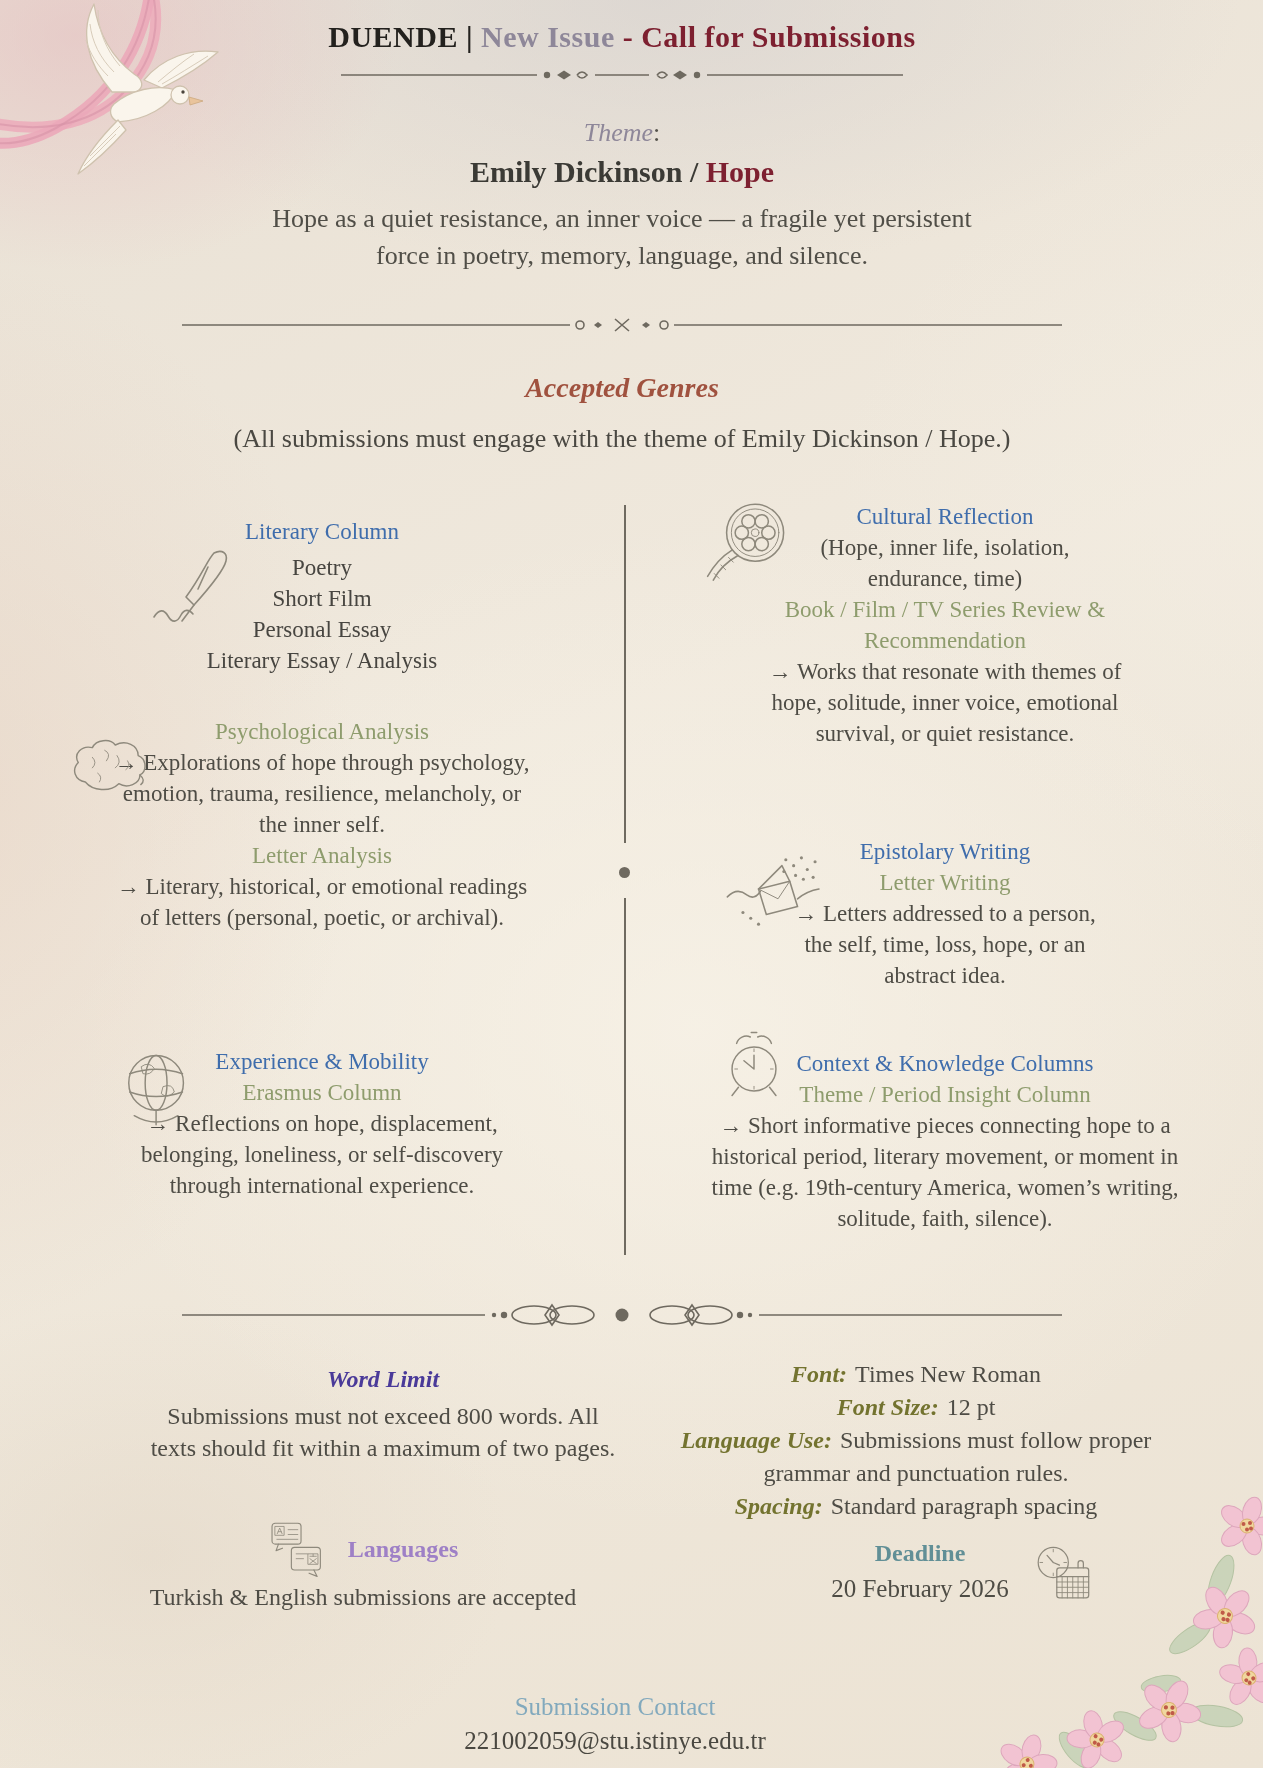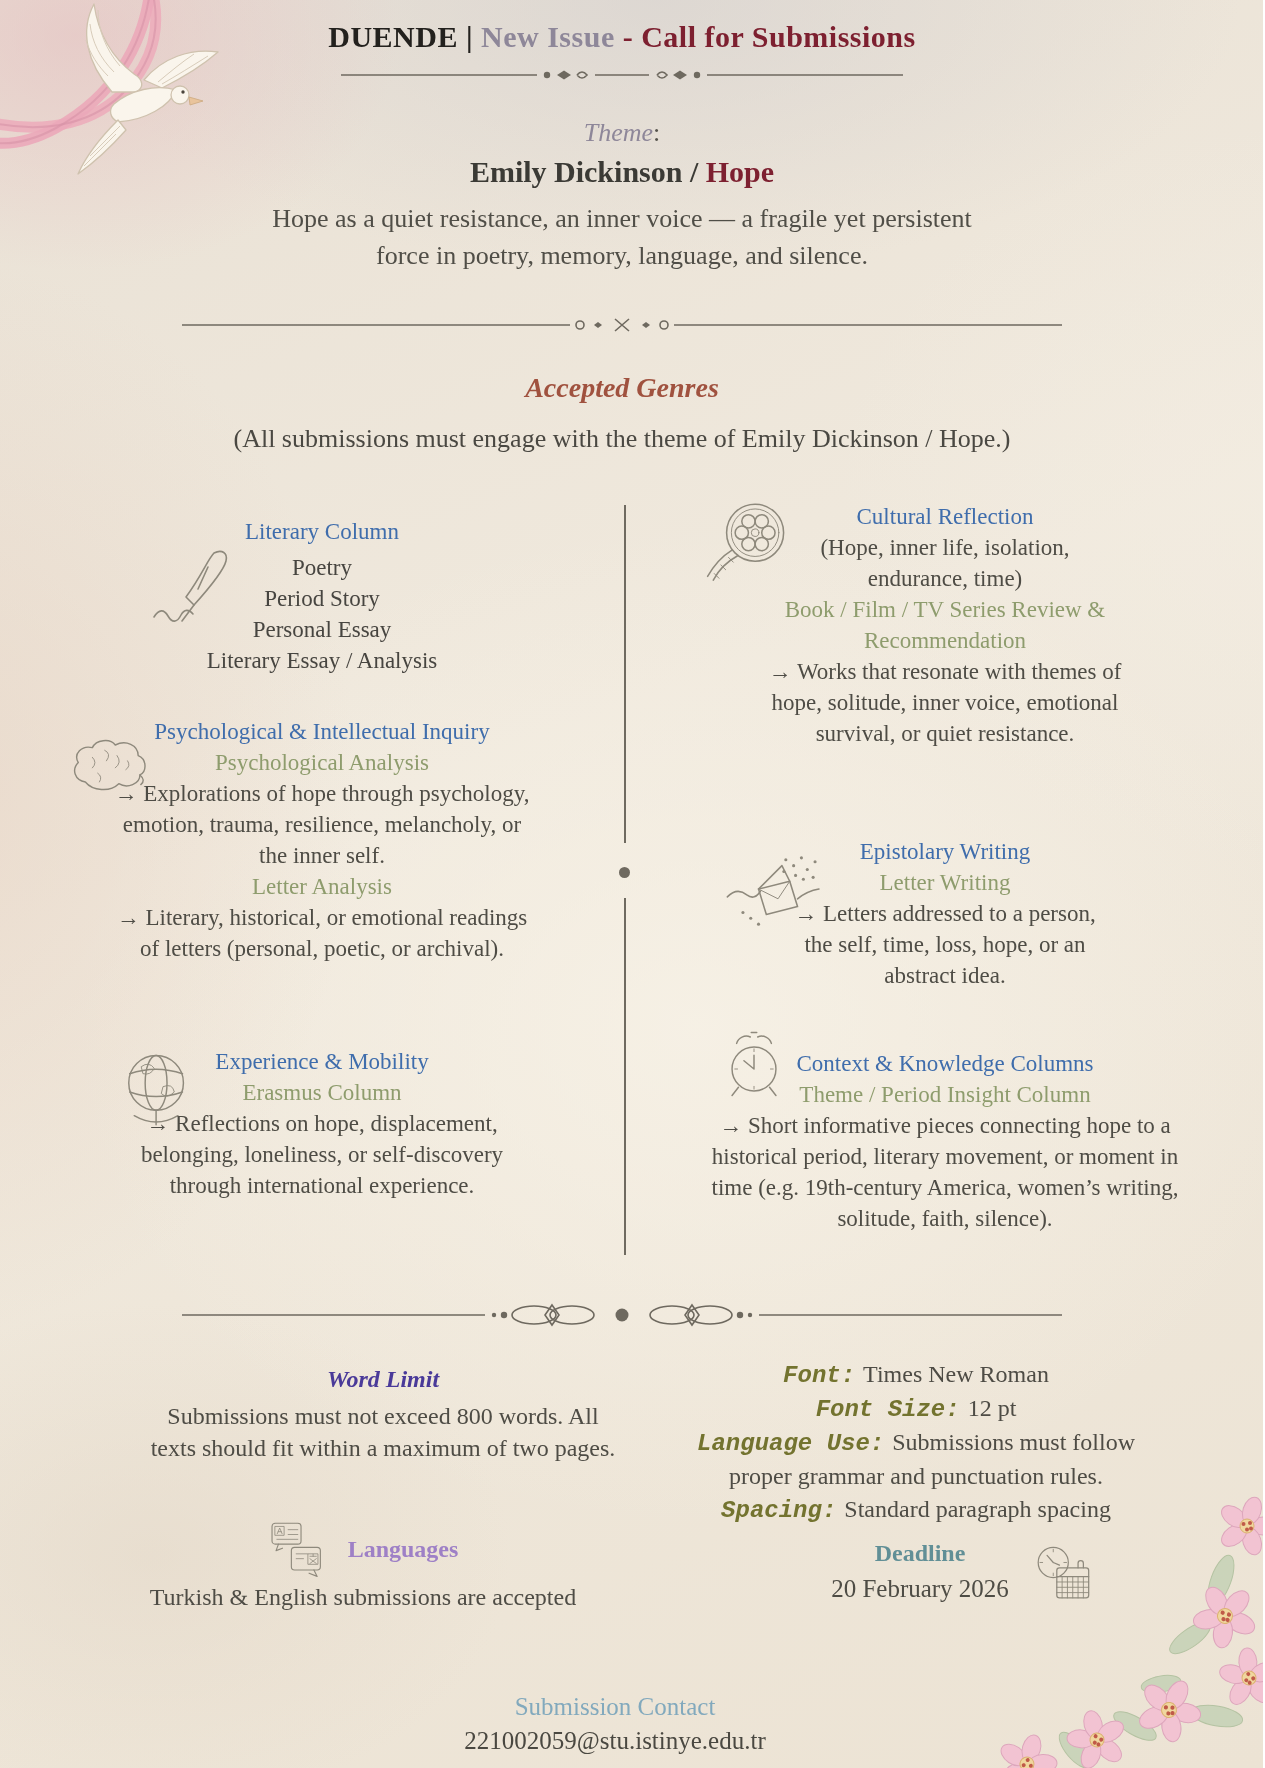--- a/index.html
+++ b/index.html
@@ -47,21 +47,21 @@
 
   
   .vline{position:absolute; left:624px; width:2px; background:#6f6a60;}
   .vdot{position:absolute; left:619px; width:11px; height:11px; border-radius:50%; background:#6f6a60;}
 
   
   .wl{position:absolute; left:103px; top:1366px; width:560px; text-align:center;}
   .wl-title{font-size:24px; font-weight:bold; font-style:italic; color:#4a3a99;}
   .wl-body{width:480px; margin:7px auto 0; font-size:24px; line-height:32px;}
   .fmt{position:absolute; left:666px; top:1358px; width:500px; text-align:center; font-size:24px; line-height:33px;}
-  .flabel{font-weight:bold; font-style:italic; color:#73732f; margin-right:8px;font-family:Liberation Mono, monospace;}
+  .flabel{font-weight:bold; font-style:italic; color:#73732f; margin-right:8px;}
   .lang{position:absolute; left:83px; top:1520px; width:560px; text-align:center;}
   .lang-row{display:flex; align-items:center; justify-content:center; gap:22px;}
   .lang-title{font-size:24px; font-weight:bold; color:#9e80c6;}
   .lang-body{margin-top:4px; font-size:24px; line-height:31px;}
   .dl{position:absolute; left:720px; top:1540px; width:400px; text-align:center;}
   .dl-title{font-size:24px; font-weight:bold; color:#618f96;}
   .dl-date{margin-top:8px; font-size:25px;}
   .contact{position:absolute; left:335px; top:1690px; width:560px; text-align:center; font-size:25px; line-height:34px;}
   .contact-title{color:#82a9bd;}
   .contact-email{color:#4a4841;}
@@ -141,28 +141,27 @@
   </div>
 
   <div class="vline" style="top:505px; height:338px;"></div>
   <div class="vdot" style="top:867px;"></div>
   <div class="vline" style="top:898px; height:357px;"></div>
 
   <div class="col-l gsec" style="top:516px;">
     <div class="g-title">Literary Column</div>
     <div class="g-items" style="margin-top:5px;">
       <div>Poetry</div>
-      <div>Period Story</div>
+      <div>Short Film</div>
       <div>Personal Essay</div>
       <div>Literary Essay / Analysis</div>
     </div>
   </div>
 
   <div class="col-l gsec" style="top:716px;">
-    <div class="g-title">Psychological &amp; Intellectual Inquiry</div>
     <div class="g-sub">Psychological Analysis</div>
     <div class="g-body" style="width:424px;">→ Explorations of hope through psychology, emotion, trauma, resilience, melancholy, or the inner self.</div>
     <div class="g-sub">Letter Analysis</div>
     <div class="g-body" style="width:435px;">→ Literary, historical, or emotional readings of letters (personal, poetic, or archival).</div>
   </div>
 
   <div class="col-l gsec" style="top:1046px;">
     <div class="g-title">Experience &amp; Mobility</div>
     <div class="g-sub">Erasmus Column</div>
     <div class="g-body" style="width:380px;">→ Reflections on hope, displacement, belonging, loneliness, or self-discovery through international experience.</div>

